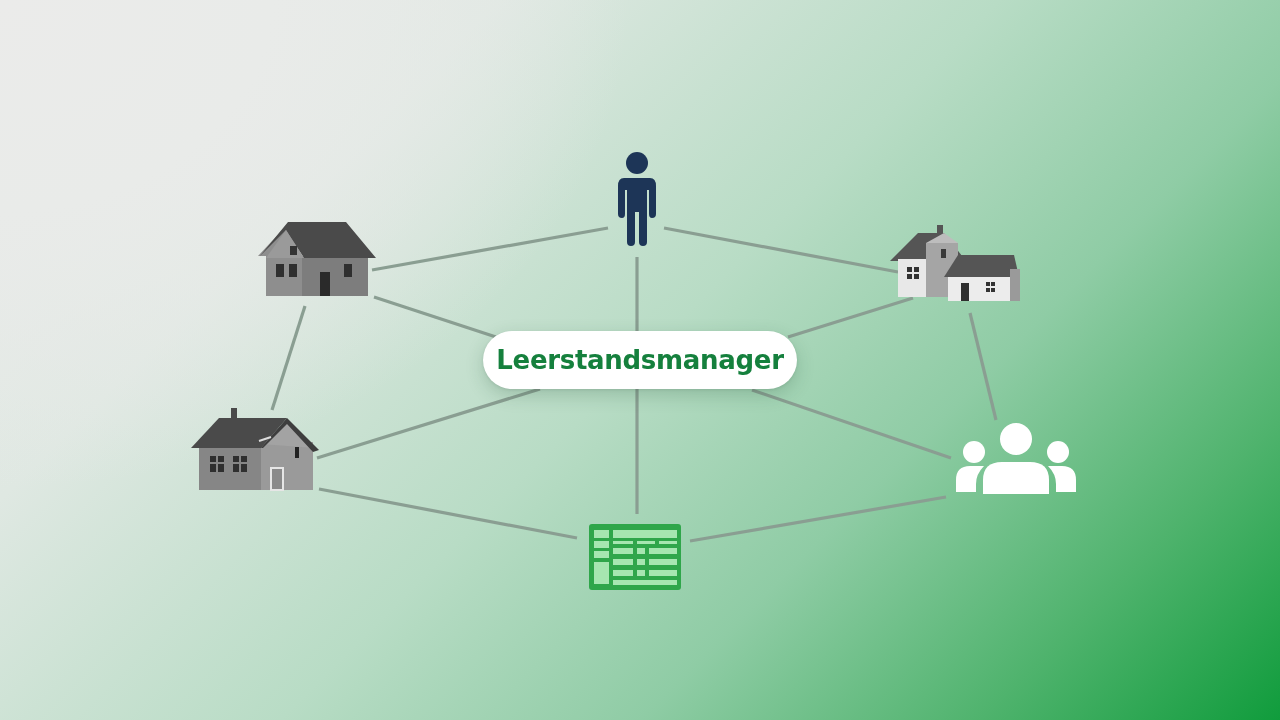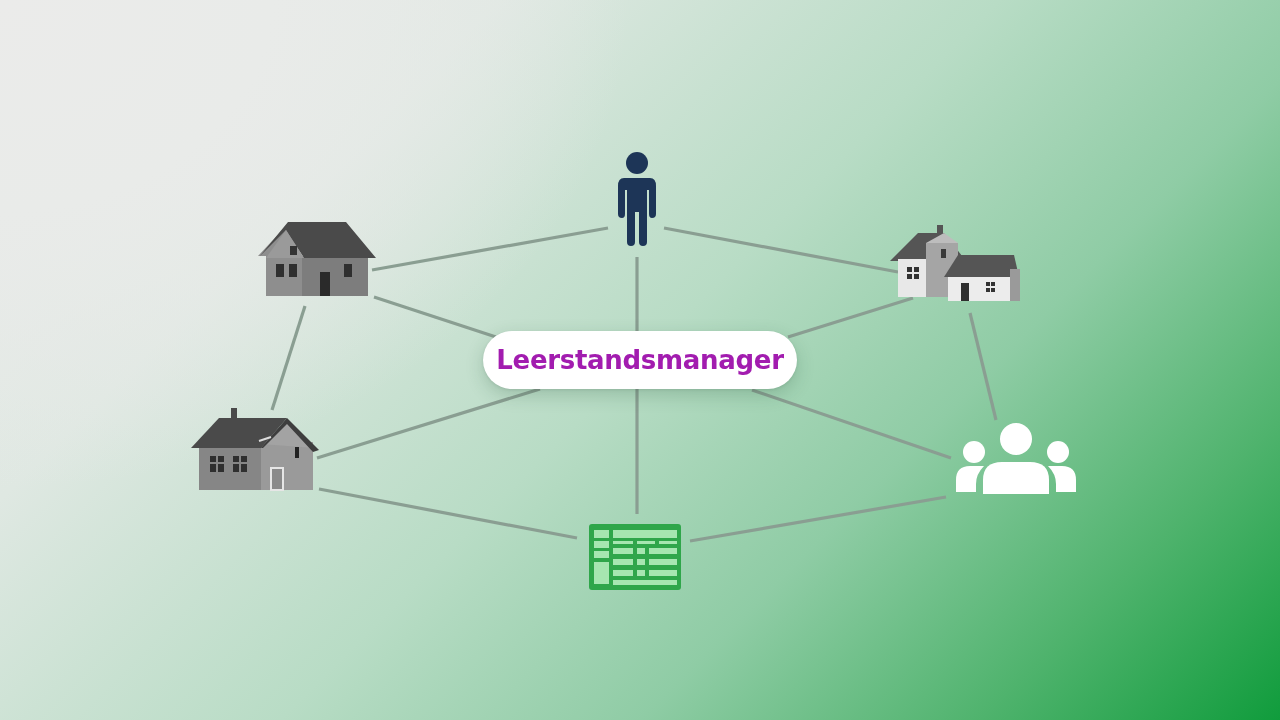--- a/index.html
+++ b/index.html
@@ -14,21 +14,21 @@
     .lines line { stroke: #8a9e92; stroke-width: 3.2; stroke-linecap: butt; }
     .node { position: absolute; }
     .hub {
       position: absolute; left: 483px; top: 331px; width: 314px; height: 58px;
       background: #ffffff; border-radius: 29px;
       box-shadow: 0 6px 18px rgba(30,80,50,0.22), 0 1px 3px rgba(0,0,0,0.08);
       display: flex; align-items: center; justify-content: center;
     }
     .hub-label {
       font-family: "DejaVu Sans", sans-serif; font-weight: bold;
-      font-size: 26px; color: #a21caf; letter-spacing: -0.3px;
+      font-size: 26px; color: #15803d; letter-spacing: -0.3px;
     }
   </style>
 </head>
 <body>
 
 <div id="canvas">
 
   <svg class="lines" width="1280" height="720" style="position:absolute;left:0;top:0">
 
     <line x1="608" y1="228" x2="372" y2="270"></line>

